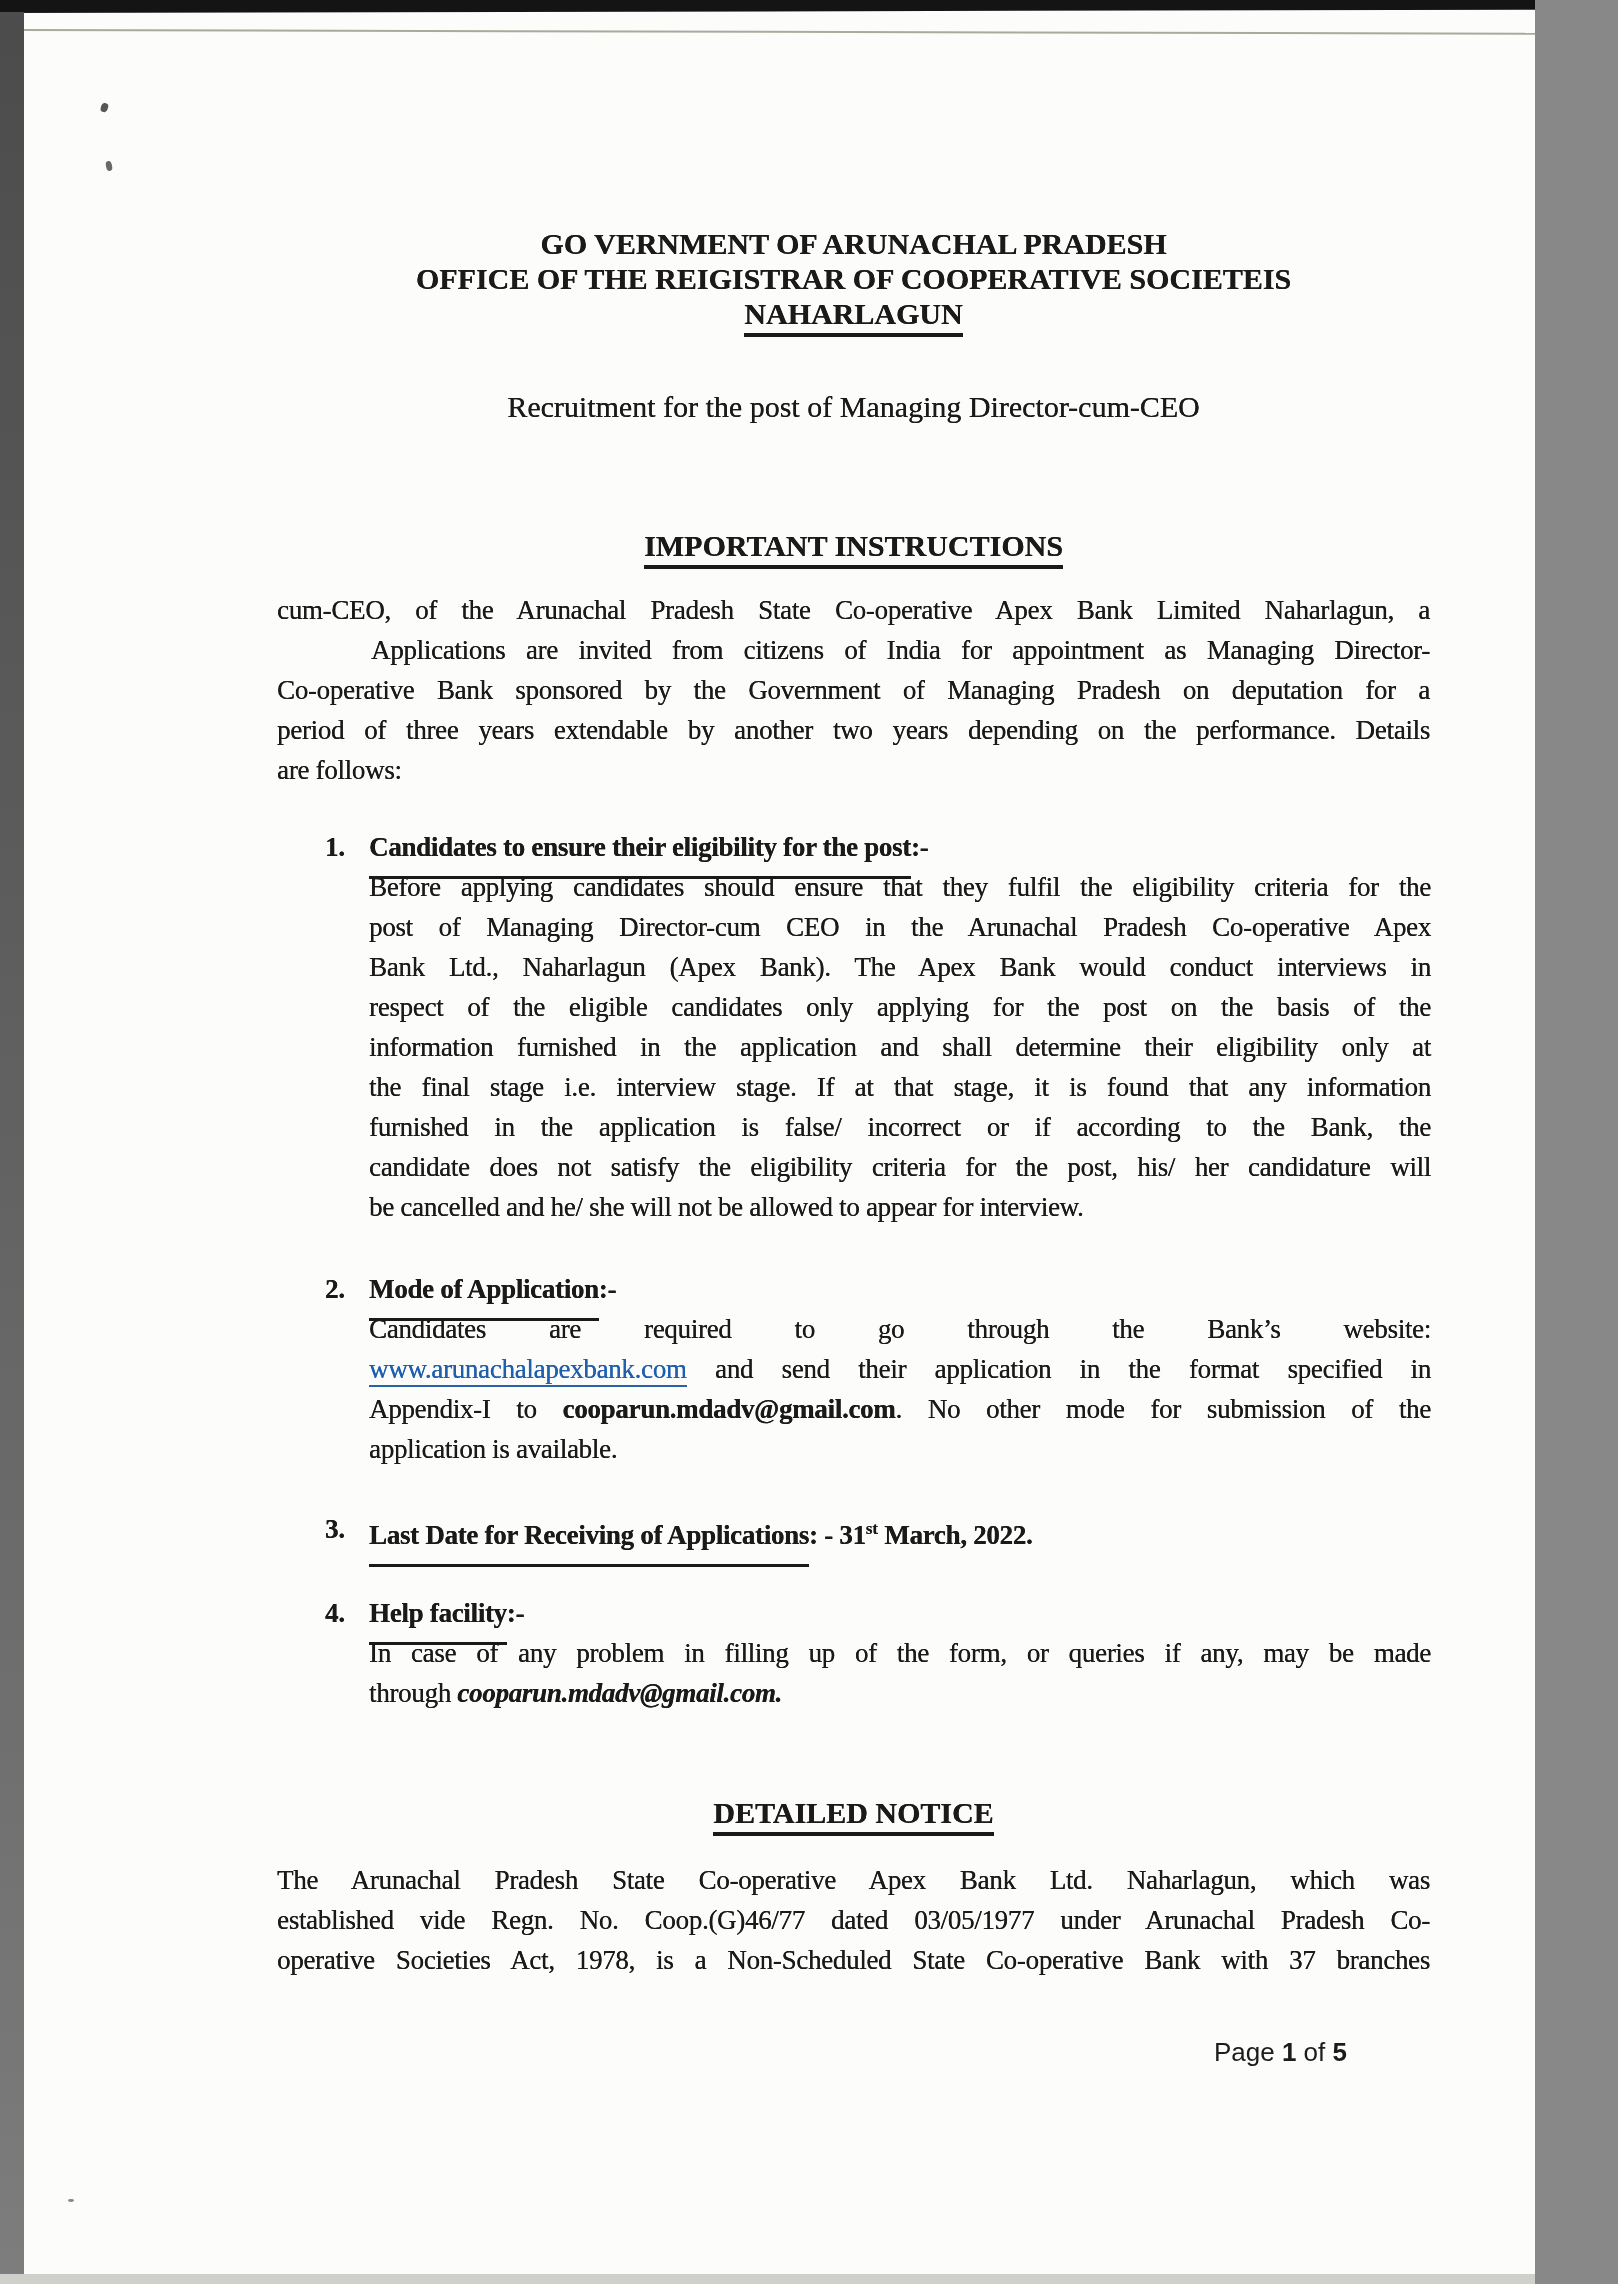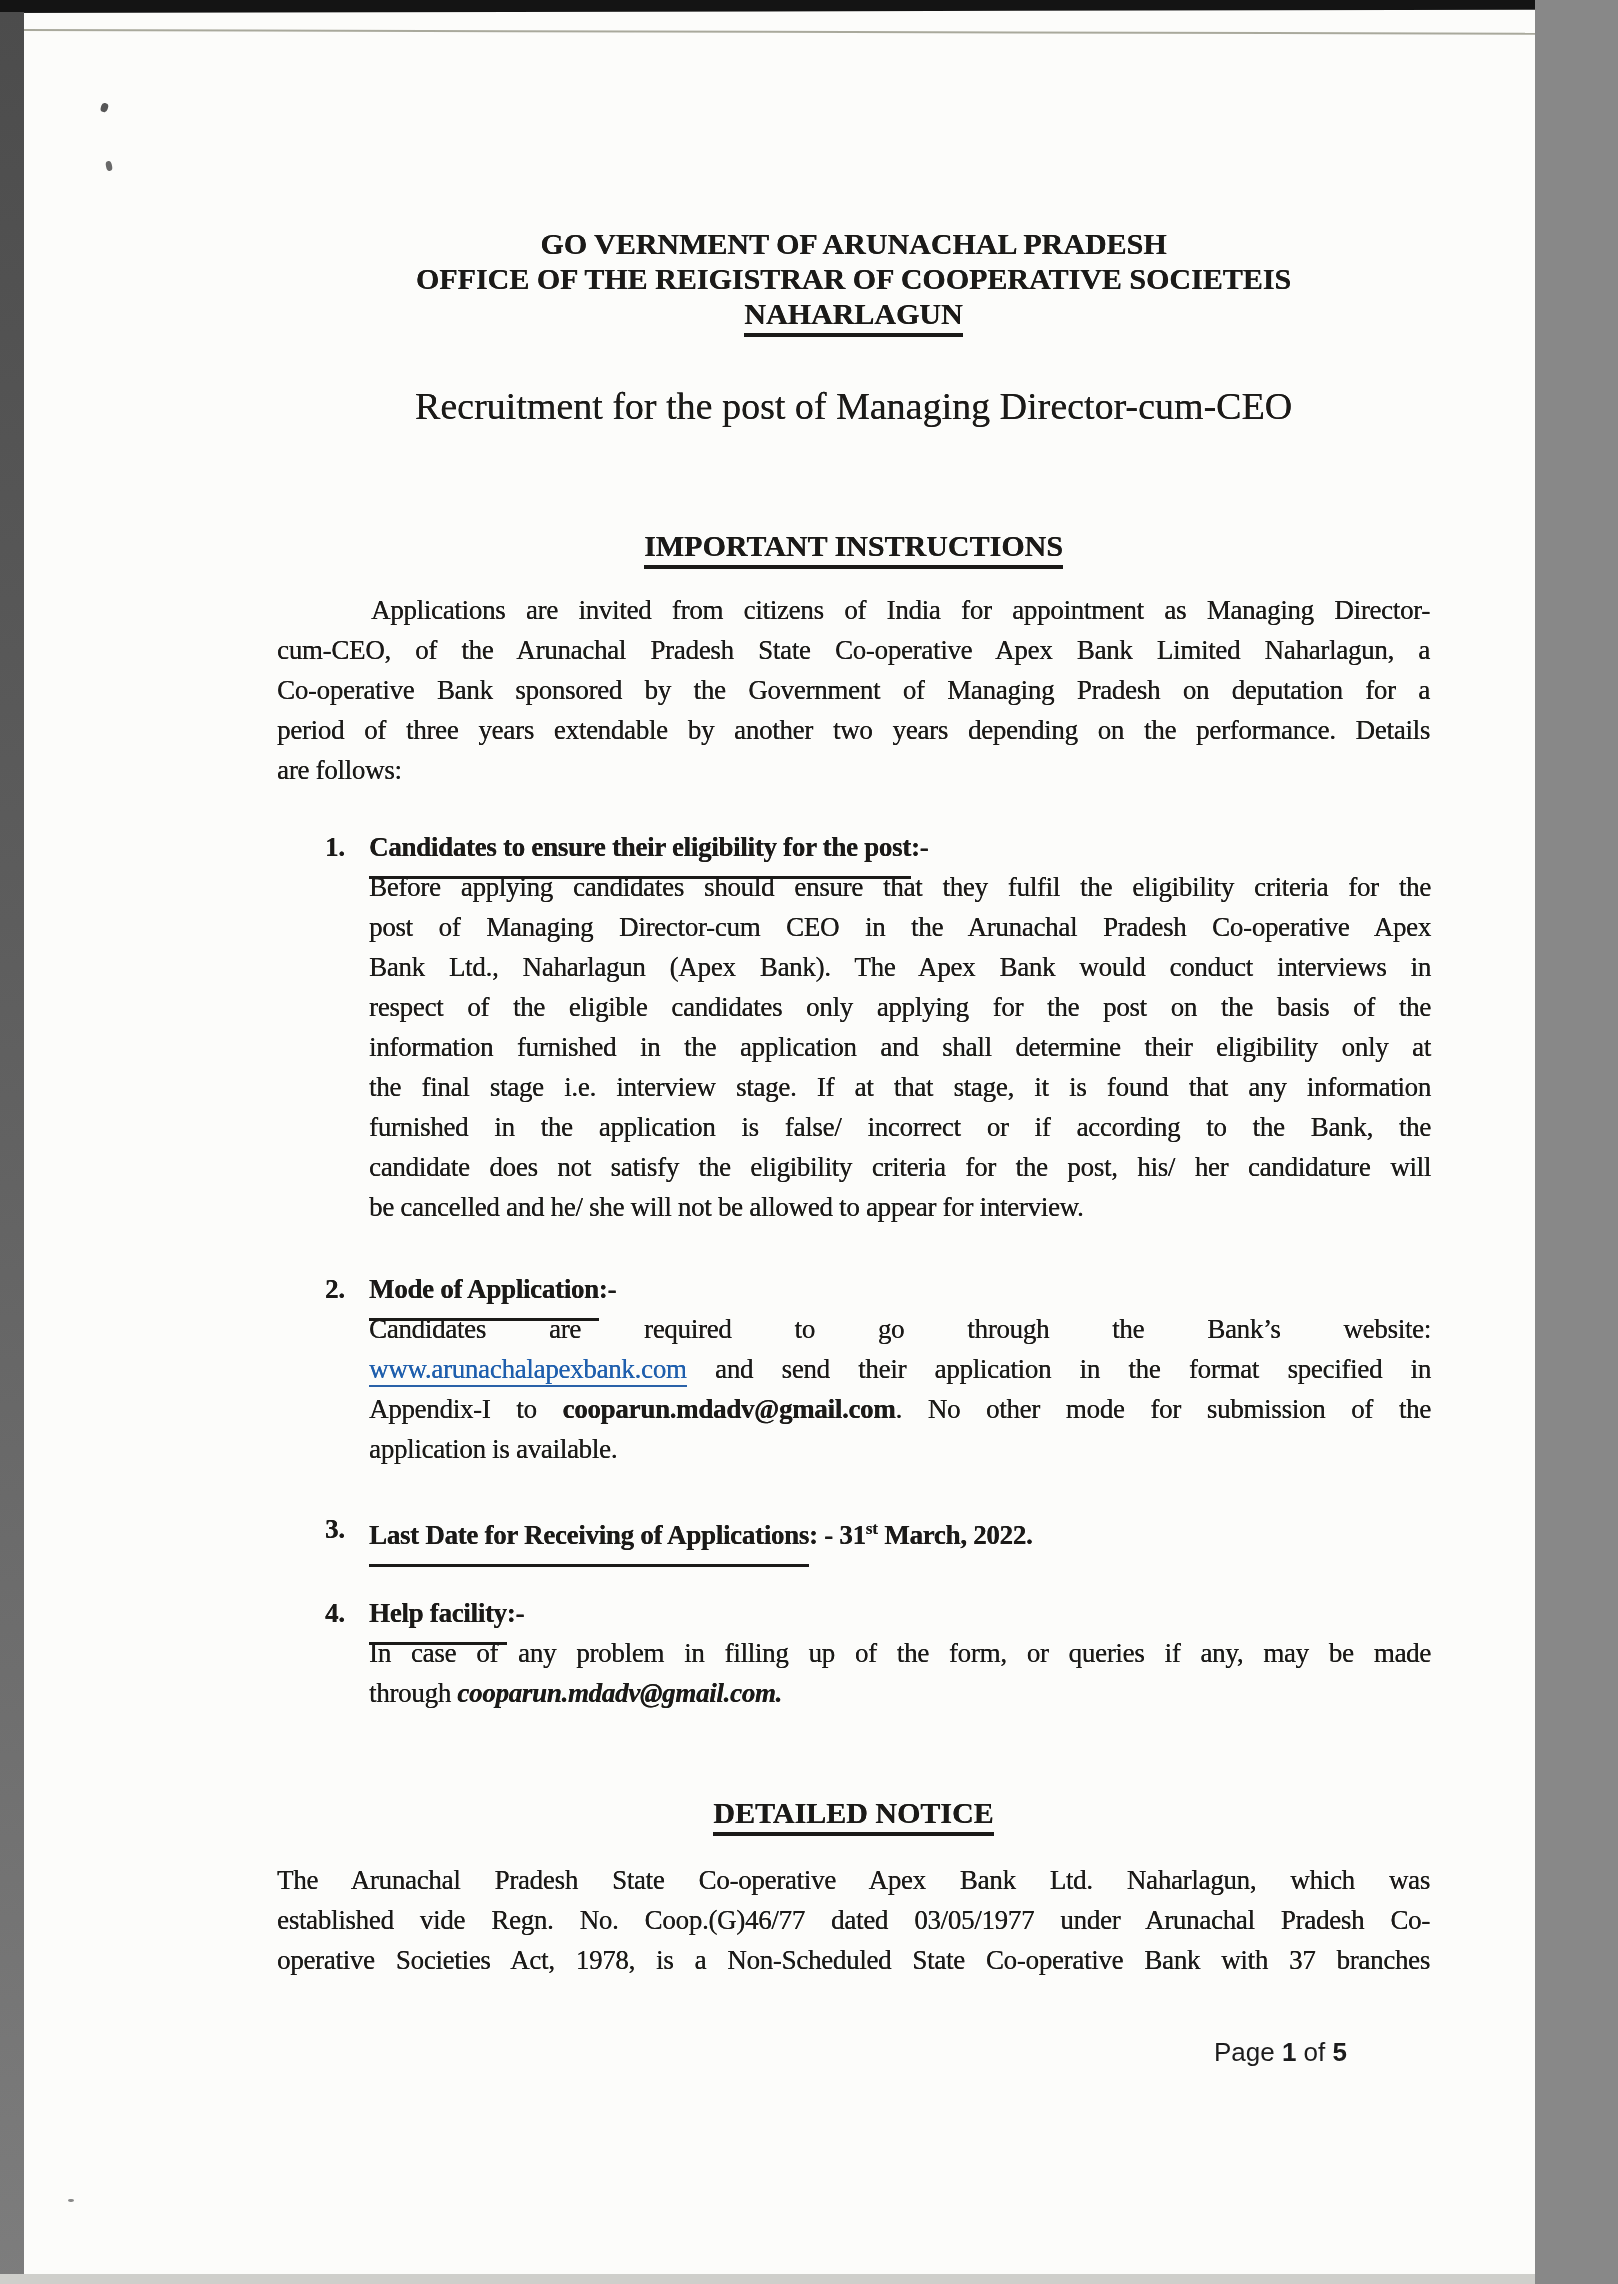--- a/index.html
+++ b/index.html
@@ -18,21 +18,21 @@
   .speck{position:absolute;background:#383838;border-radius:45%;}
   .speck.s1{left:101px;top:103px;width:6.5px;height:8.5px;transform:rotate(18deg);opacity:.85;}
   .speck.s2{left:106px;top:161px;width:5.9px;height:9.8px;transform:rotate(-12deg);opacity:.75;}
   .speck.s3{left:68px;top:2199px;width:5.9px;height:3.3px;background:#6a6a6a;opacity:.8;}
 
   
   .abs{position:absolute;}
   .hdr{left:277px;top:226px;width:1153px;text-align:center;font-weight:700;
        font-size:30px;line-height:35px;}
   .subtitle{left:277px;top:389px;width:1153px;text-align:center;font-weight:400;
-            font-size:38px;line-height:35px;}
+            font-size:30px;line-height:35px;}
   .ctitle{left:277px;width:1153px;text-align:center;font-weight:700;font-size:30px;line-height:35px;}
   .ct-imp{top:528px;}
   .ct-det{top:1795px;}
 
   .body-block{font-size:27px;line-height:40px;letter-spacing:-0.3px;}
   .intro{left:277px;top:590px;width:1153px;}
   .closing{left:277px;top:1860px;width:1153px;}
 
   .item{left:277px;width:1153px;}
   .item .num{position:absolute;left:48px;top:0;font-weight:700;}
@@ -74,22 +74,22 @@
     <div><span class="su2">NAHARLAGUN</span></div>
   </div>
 
   <div class="abs subtitle txt">Recruitment for the post of Managing Director-cum-CEO</div>
 
   <div class="abs ctitle ct-imp txt">
     <span class="su2">IMPORTANT INSTRUCTIONS</span>
   </div>
 
   <div class="abs intro body-block txt">
+      <div class="tl just"><span>cum-CEO, of the Arunachal Pradesh State Co-operative Apex Bank Limited Naharlagun, a</span></div>
       <div class="tl just" style="text-indent: 94px;"><span>Applications are invited from citizens of India for appointment as Managing Director-</span></div>
-      <div class="tl just"><span>cum-CEO, of the Arunachal Pradesh State Co-operative Apex Bank Limited Naharlagun, a</span></div>
       <div class="tl just"><span>Co-operative Bank sponsored by the Government of Managing Pradesh on deputation for a</span></div>
       <div class="tl just"><span>period of three years extendable by another two years depending on the performance. Details</span></div>
       <div class="tl"><span>are follows:</span></div>
     </div>
 
   <div class="abs item it1 body-block txt">
     <span class="num">1.</span>
     <div class="icontent">
         <div class="tl"><span class="sb su">Candidates to ensure their eligibility for the post</span><span class="sb">:-</span></div>
         <div class="tl just"><span>Before applying candidates should ensure that they fulfil the eligibility criteria for the</span></div>

